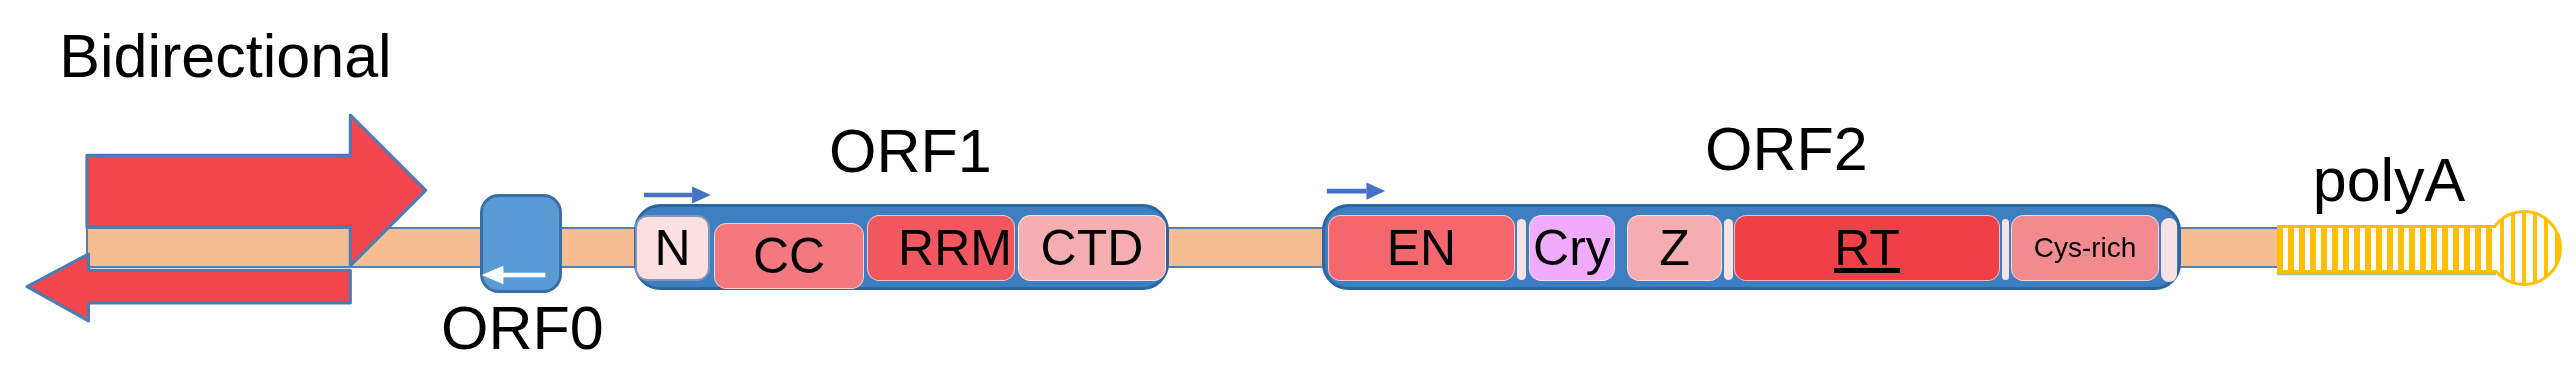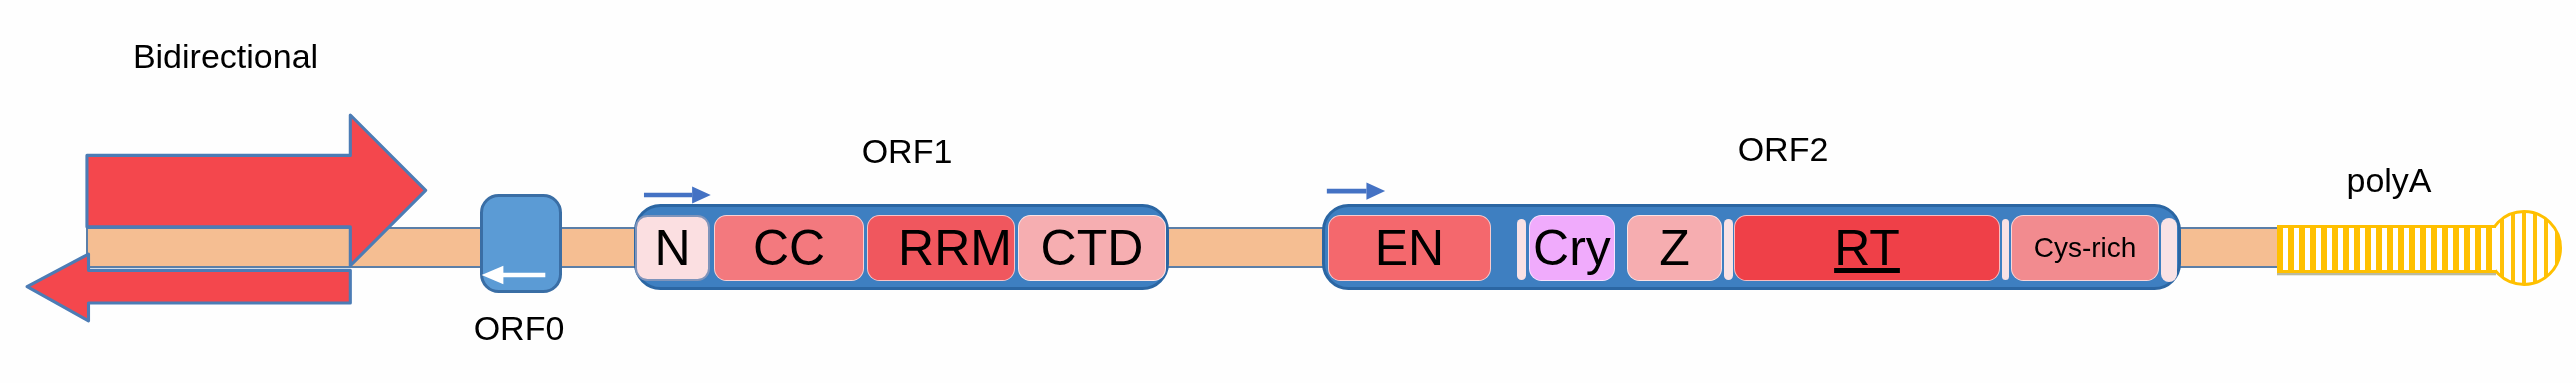--- a/index.html
+++ b/index.html
@@ -10,21 +10,21 @@
   .stage{
     position:relative;
     width:2576px;
     height:383px;
     background:#fefefe;
     overflow:hidden;
   }
   .label{
     position:absolute;
     color:#000;
-    font-size:34px;
+    font-size:61px;
     line-height:56px;
     text-align:center;
     white-space:pre;
   }
   .promoter-label{
     top:17px; left:31px; width:389px;
     line-height:79px;
   }
   
   .dna-bar{
@@ -120,26 +120,26 @@
   <div class="label" style="left:817px;top:123px;width:156px;margin-left:12px;">ORF1</div>
   <div class="label" style="left:1705px;top:121px;width:156px;">ORF2</div>
   <div class="label" style="left:2311px;top:152px;width:156px;">polyA</div>
 
   <div class="dna-bar" style="background-color: rgb(245, 190, 146);"></div>
 
   <div class="orf0-box" style="background-color: rgb(91, 155, 213);"></div>
 
   <div class="orf-container orf1-container" style="background-color: rgb(62, 127, 193);"></div>
   <div class="dom dom-light" style="left: 635px; width: 75px; background-color: rgb(251, 223, 225);">N</div>
-  <div class="dom dom-red" style="left: 714px; width: 150px; background-color: rgb(243, 121, 126);">CC</div>
+  <div class="dom dom-red" style="left: 714px; width: 150px; background-color: rgb(243, 121, 126); margin-top: 8px;">CC</div>
   <div class="dom dom-red" style="left: 867px; width: 148px; background-color: rgb(240, 87, 94); padding-left: 28px;">RRM</div>
   <div class="dom dom-red" style="left: 1018px; width: 148px; background-color: rgb(246, 174, 177);">CTD</div>
 
   <div class="orf-container orf2-container" style="background-color: rgb(62, 127, 193);"></div>
-  <div class="dom dom-red" style="left: 1328px; width: 163px; background-color: rgb(244, 104, 109);">EN</div>
+  <div class="dom dom-red" style="left: 1328px; width: 187px; background-color: rgb(244, 104, 109);">EN</div>
   <div class="sliver" style="left:1517px;width:9.3px;"></div>
   <div class="dom dom-red" style="left: 1529px; width: 86px; background-color: #f0abfc;">Cry</div>
   <div class="dom dom-red" style="left: 1627px; width: 95px; background-color: rgb(246, 173, 176);">Z</div>
   <div class="sliver" style="left:1724px;width:8.6px;"></div>
   <div class="dom dom-red" style="left: 1734px; width: 266px; background-color: rgb(239, 64, 72); text-decoration: underline;">RT</div>
   <div class="sliver" style="left:2002px;width:7px;"></div>
   <div class="dom dom-red cys" style="left: 2011px; width: 148px; background-color: rgb(242, 139, 143);">Cys-rich</div>
   <div class="sliver sliver-end" style="left:2161px;width:15.6px;top:218px;height:64px;"></div>
 
   <div class="polya-circle"></div>

